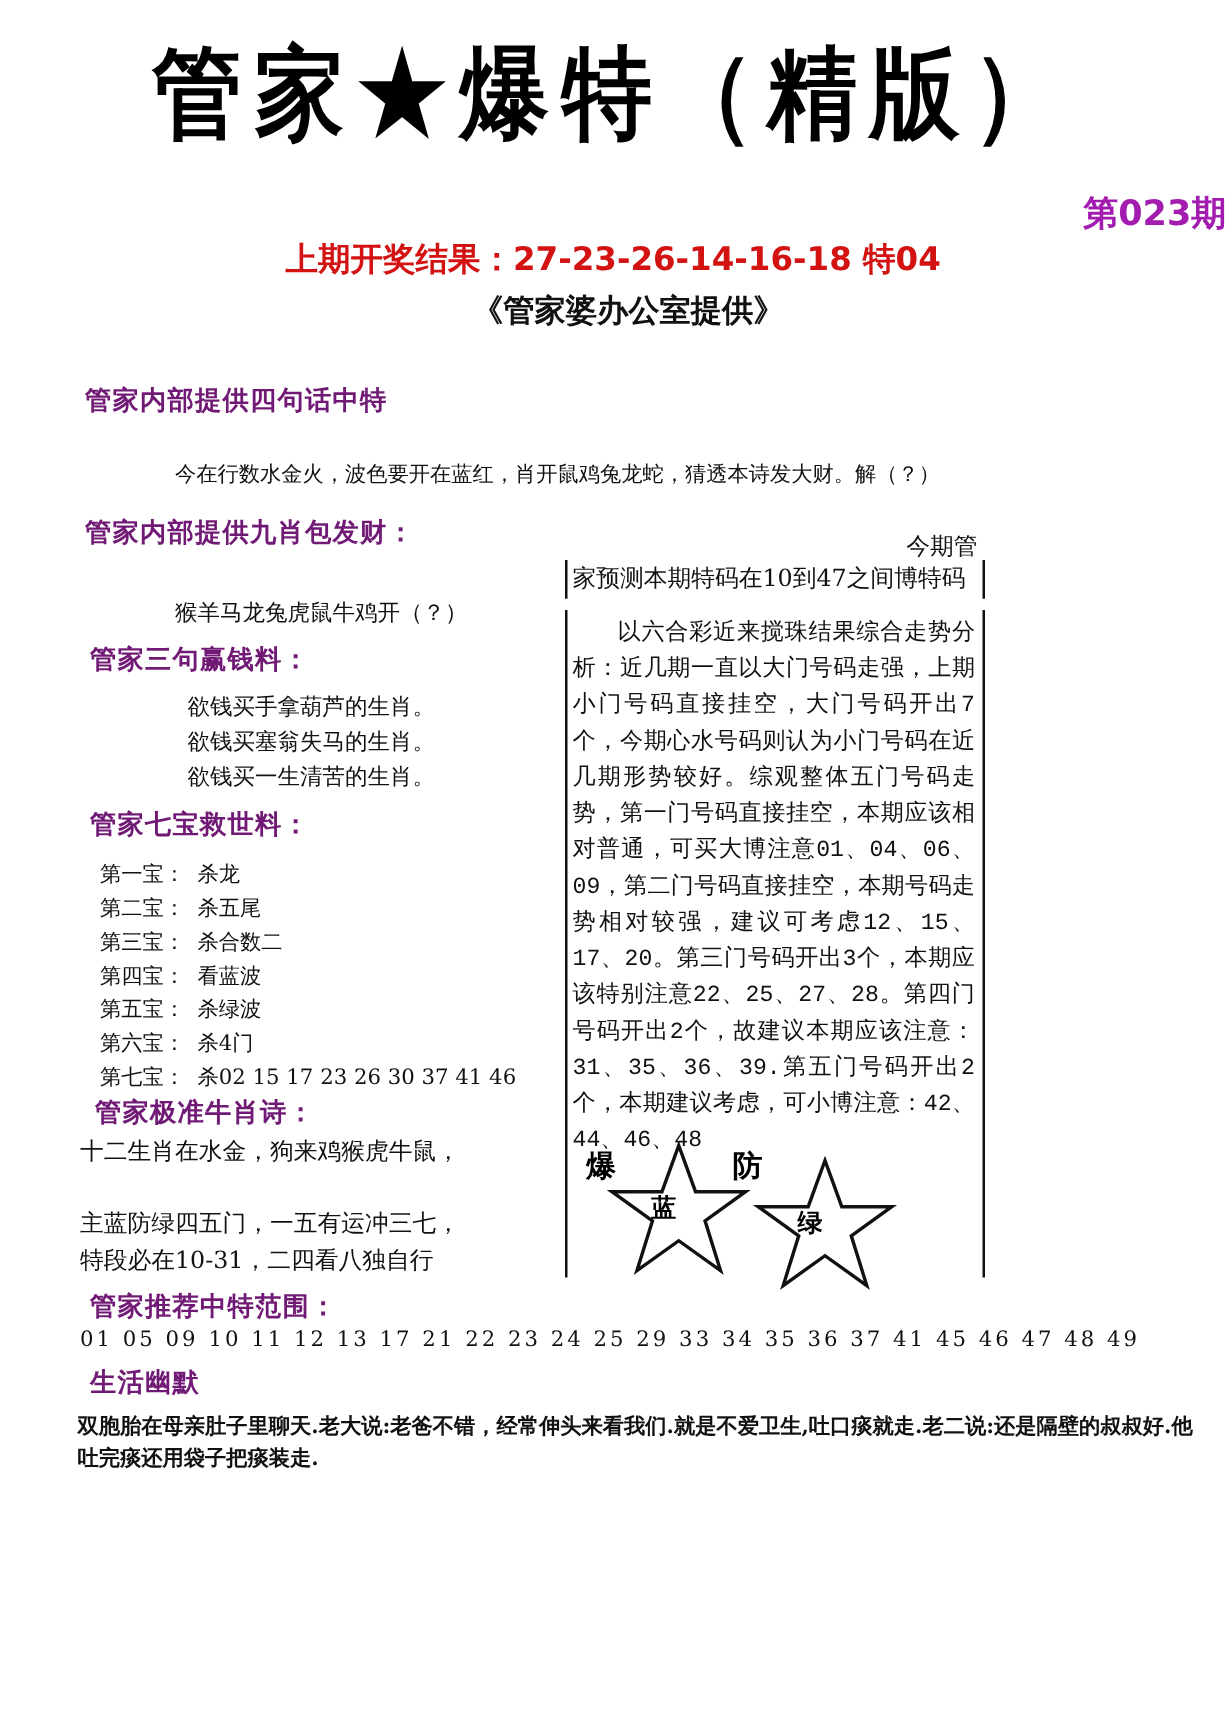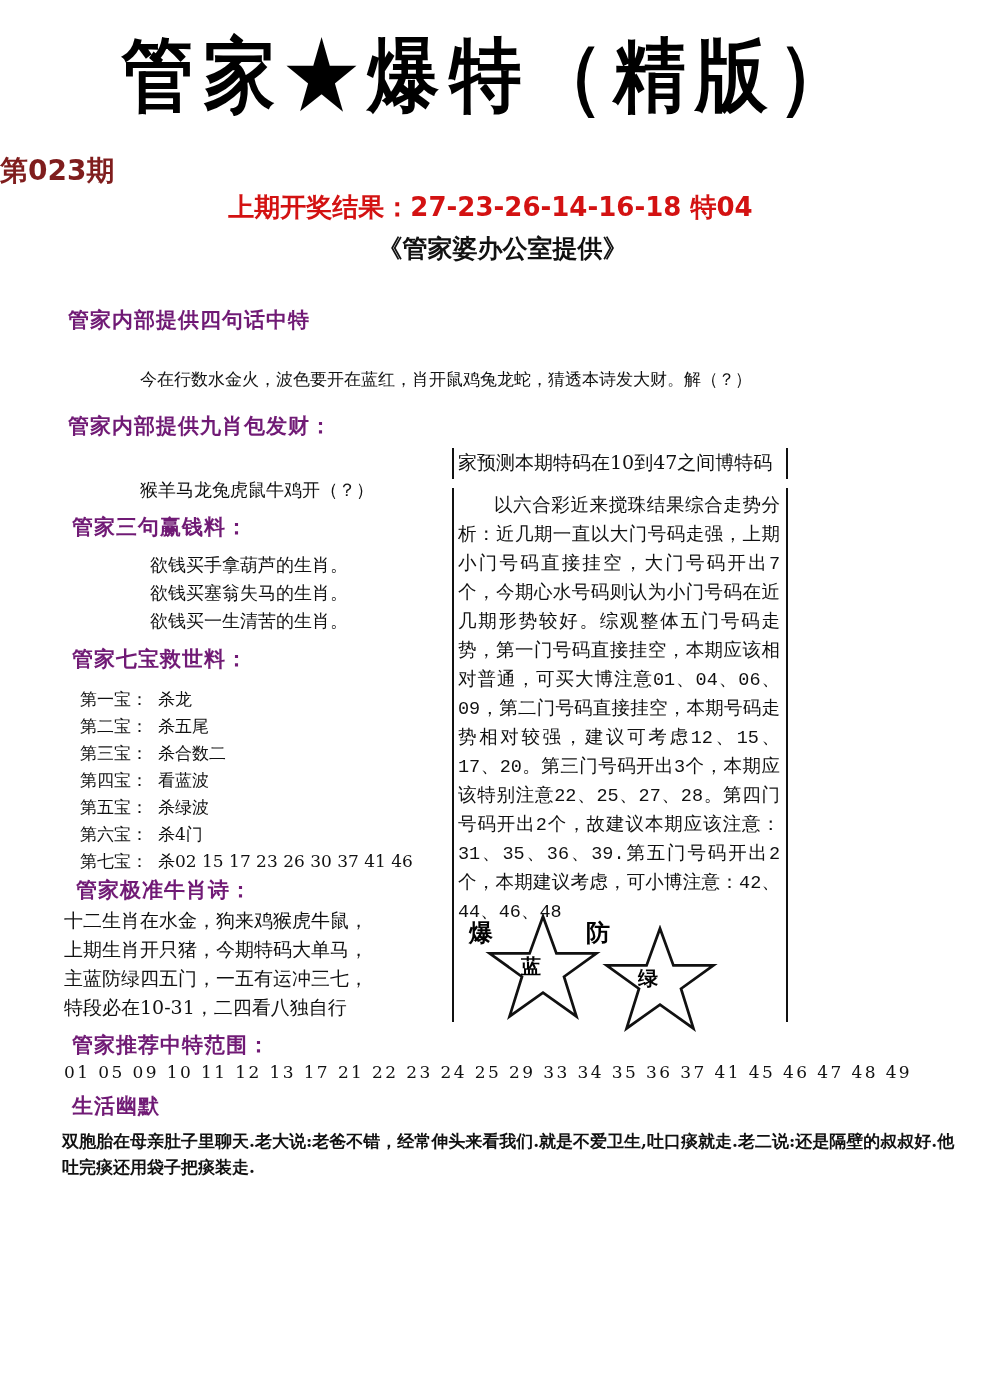--- a/index.html
+++ b/index.html
@@ -21,21 +21,21 @@
     font-weight:bold;
     font-size:72px;
     letter-spacing:10px;
     color:#000;
     transform:scaleY(1.12);
     transform-origin:center top;
     white-space:nowrap;
   }
   .issue{
     position:absolute;left:0;top:152px;width:981px;
-    text-align:left;font-size:28px;font-weight:bold;color:#7f1d1d;
+    text-align:right;font-size:28px;font-weight:bold;color:#a21caf;
     font-family:"DejaVu Sans","Liberation Sans",sans-serif;
   }
   .lastresult{
     position:absolute;left:0;top:190px;width:981px;
     text-align:center;font-size:26px;font-weight:bold;
     color:#d31212;
     letter-spacing:0px;
   }
   .provider{
     position:absolute;left:0;top:232px;width:981px;
@@ -163,30 +163,30 @@
   </div>
   <div class="treasure-row" style="left:80px;top:823px;">
     <span class="lbl">第六宝：</span><span>杀4门</span>
   </div>
   <div class="treasure-row" style="left:80px;top:850px;">
     <span class="lbl">第七宝：</span><span>杀02 15 17 23 26 30 37 41 46</span>
   </div>
 
   <div class="sec-head" style="left:76px;top:876px;">管家极准牛肖诗：</div>
   <div class="poem-line" style="left:64px;top:908px;">十二生肖在水金，狗来鸡猴虎牛鼠，</div>
-  <div class="poem-line" style="left:64px;top:937px;">上期生肖开只猪，今期特码大单马，</div>
   <div class="poem-line" style="left:64px;top:966px;">主蓝防绿四五门，一五有运冲三七，</div>
   <div class="poem-line" style="left:64px;top:995px;">特段必在10-31，二四看八独自行</div>
 
   <div class="sec-head" style="left:72px;top:1031px;text-align:center;">管家推荐中特范围：</div>
   <div class="numbers" style="left:64px;top:1062px;">01 05 09 10 11 12 13 17 21 22 23 24 25 29 33 34 35 36 37 41 45 46 47 48 49</div>
 
   <div class="sec-head" style="left:72px;top:1092px;">生活幽默</div>
   <div class="humor">双胞胎在母亲肚子里聊天.老大说:老爸不错，经常伸头来看我们.就是不爱卫生,吐口痰就走.老二说:还是隔壁的叔叔好.他吐完痰还用袋子把痰装走.</div>
 
+  <div class="pred-top">今期管</div>
   <div class="pred-line">家预测本期特码在10到47之间博特码</div>
   <div class="analysis-box"></div>
   <div class="analysis-text">以六合彩近来搅珠结果综合走势分析：近几期一直以大门号码走强，上期小门号码直接挂空，大门号码开出7个，今期心水号码则认为小门号码在近几期形势较好。综观整体五门号码走势，第一门号码直接挂空，本期应该相对普通，可买大博注意01、04、06、09，第二门号码直接挂空，本期号码走势相对较强，建议可考虑12、15、17、20。第三门号码开出3个，本期应该特别注意22、25、27、28。第四门号码开出2个，故建议本期应该注意：31、35、36、39.第五门号码开出2个，本期建议考虑，可小博注意：42、44、46、48</div>
 
   <div class="stars">
     <div class="star-wrap" style="left:8px;top:8px;">
       <svg width="160" height="108" viewBox="0 0 100 95">
         <polygon points="50,3 61.8,35.5 97,35.5 68.5,56 79.4,91 50,70 20.6,91 31.5,56 3,35.5 38.2,35.5" fill="#ffffff" stroke="#111111" stroke-width="2.4" stroke-linejoin="miter"></polygon>
       </svg>
     </div>

